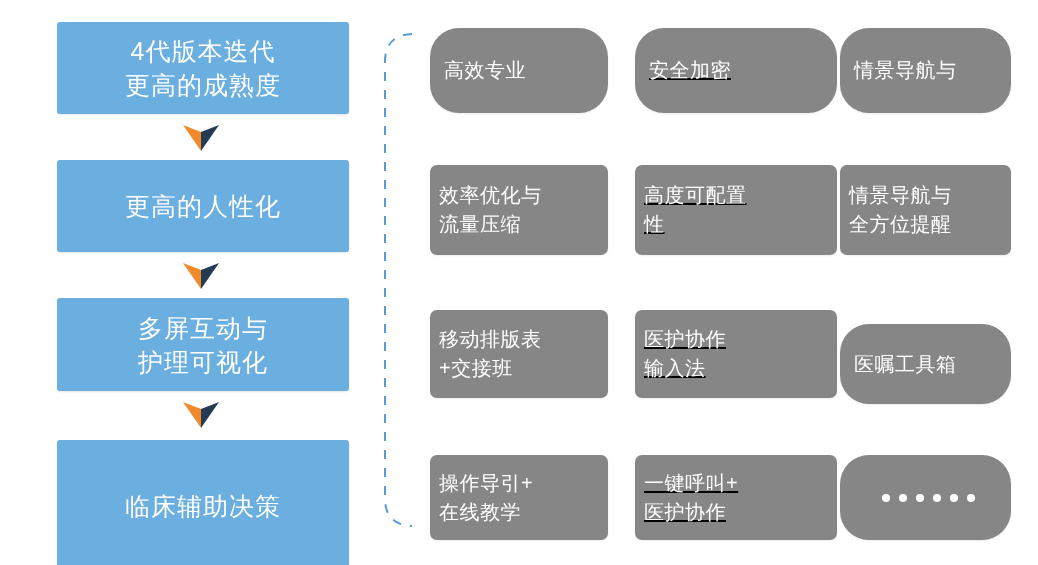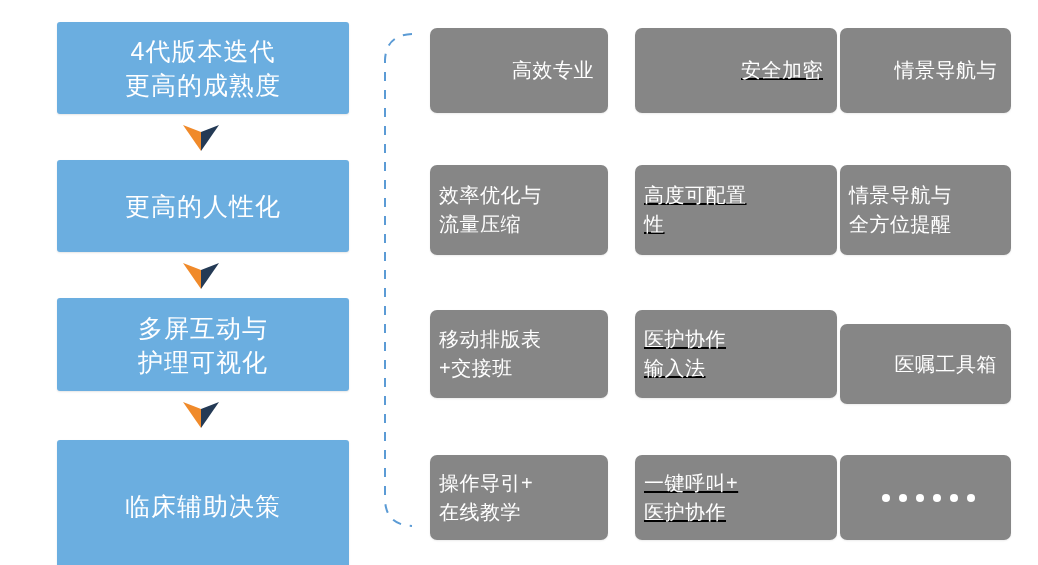--- a/index.html
+++ b/index.html
@@ -81,21 +81,21 @@
     box-shadow: 0 1px 2px rgba(0,0,0,0.08);
   }
   .feature-label {
     color: #ffffff;
     font-size: 20px;
     line-height: 29px;
     font-weight: 400;
     white-space: pre-line;
     letter-spacing: 0.5px;
   }
-  .feature-box.center { justify-content: flex-end; }
+  .feature-box.center { justify-content: flex-start; border-radius: 29px; }
   .feature-box.center .feature-label { text-align: center; }
   .feature-box.lead { justify-content: flex-start; padding-left: 9px; }
   .feature-box.lead .feature-label { text-align: left; }
 
   
   .col-1 { left: 430px; width: 178px; }
   .col-2 { left: 635px; width: 202px; text-decoration: underline; }
   .col-3 { left: 840px; width: 171px; }
 
   

